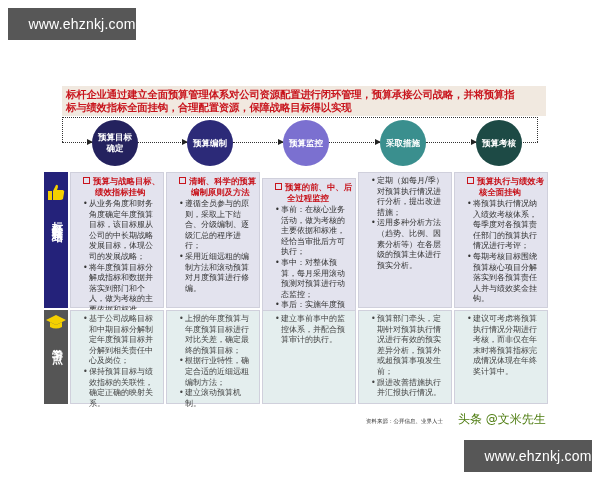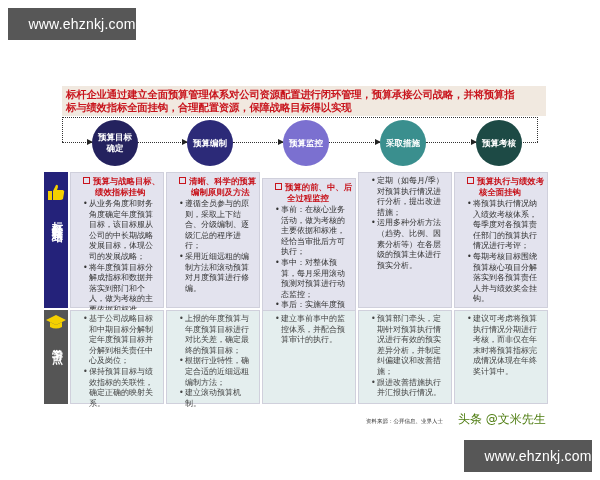--- a/index.html
+++ b/index.html
@@ -172,21 +172,21 @@
     <li>建立滚动预算机制。</li>
   </ul>
 </div>
 <div class="card row2" style="left:262px;width:94px;">
   <ul class="bul">
     <li>建立事前事中的监控体系，并配合预算审计的执行。</li>
   </ul>
 </div>
 <div class="card row2" style="left:358px;width:94px;">
   <ul class="bul">
-    <li>预算部门牵头，定期针对预算执行情况进行有效的预实差异分析，并制定纠偏建议和改善措施；</li>
+    <li>预算部门牵头，定期针对预算执行情况进行有效的预实差异分析，预算外或超预算事项发生前；</li>
     <li>跟进改善措施执行并汇报执行情况。</li>
   </ul>
 </div>
 <div class="card row2" style="left:454px;width:94px;">
   <ul class="bul">
     <li>建议可考虑将预算执行情况分期进行考核，而非仅在年末时将预算指标完成情况体现在年终奖计算中。</li>
   </ul>
 </div>
 
 <div class="source">资料来源：公开信息、业界人士</div>

